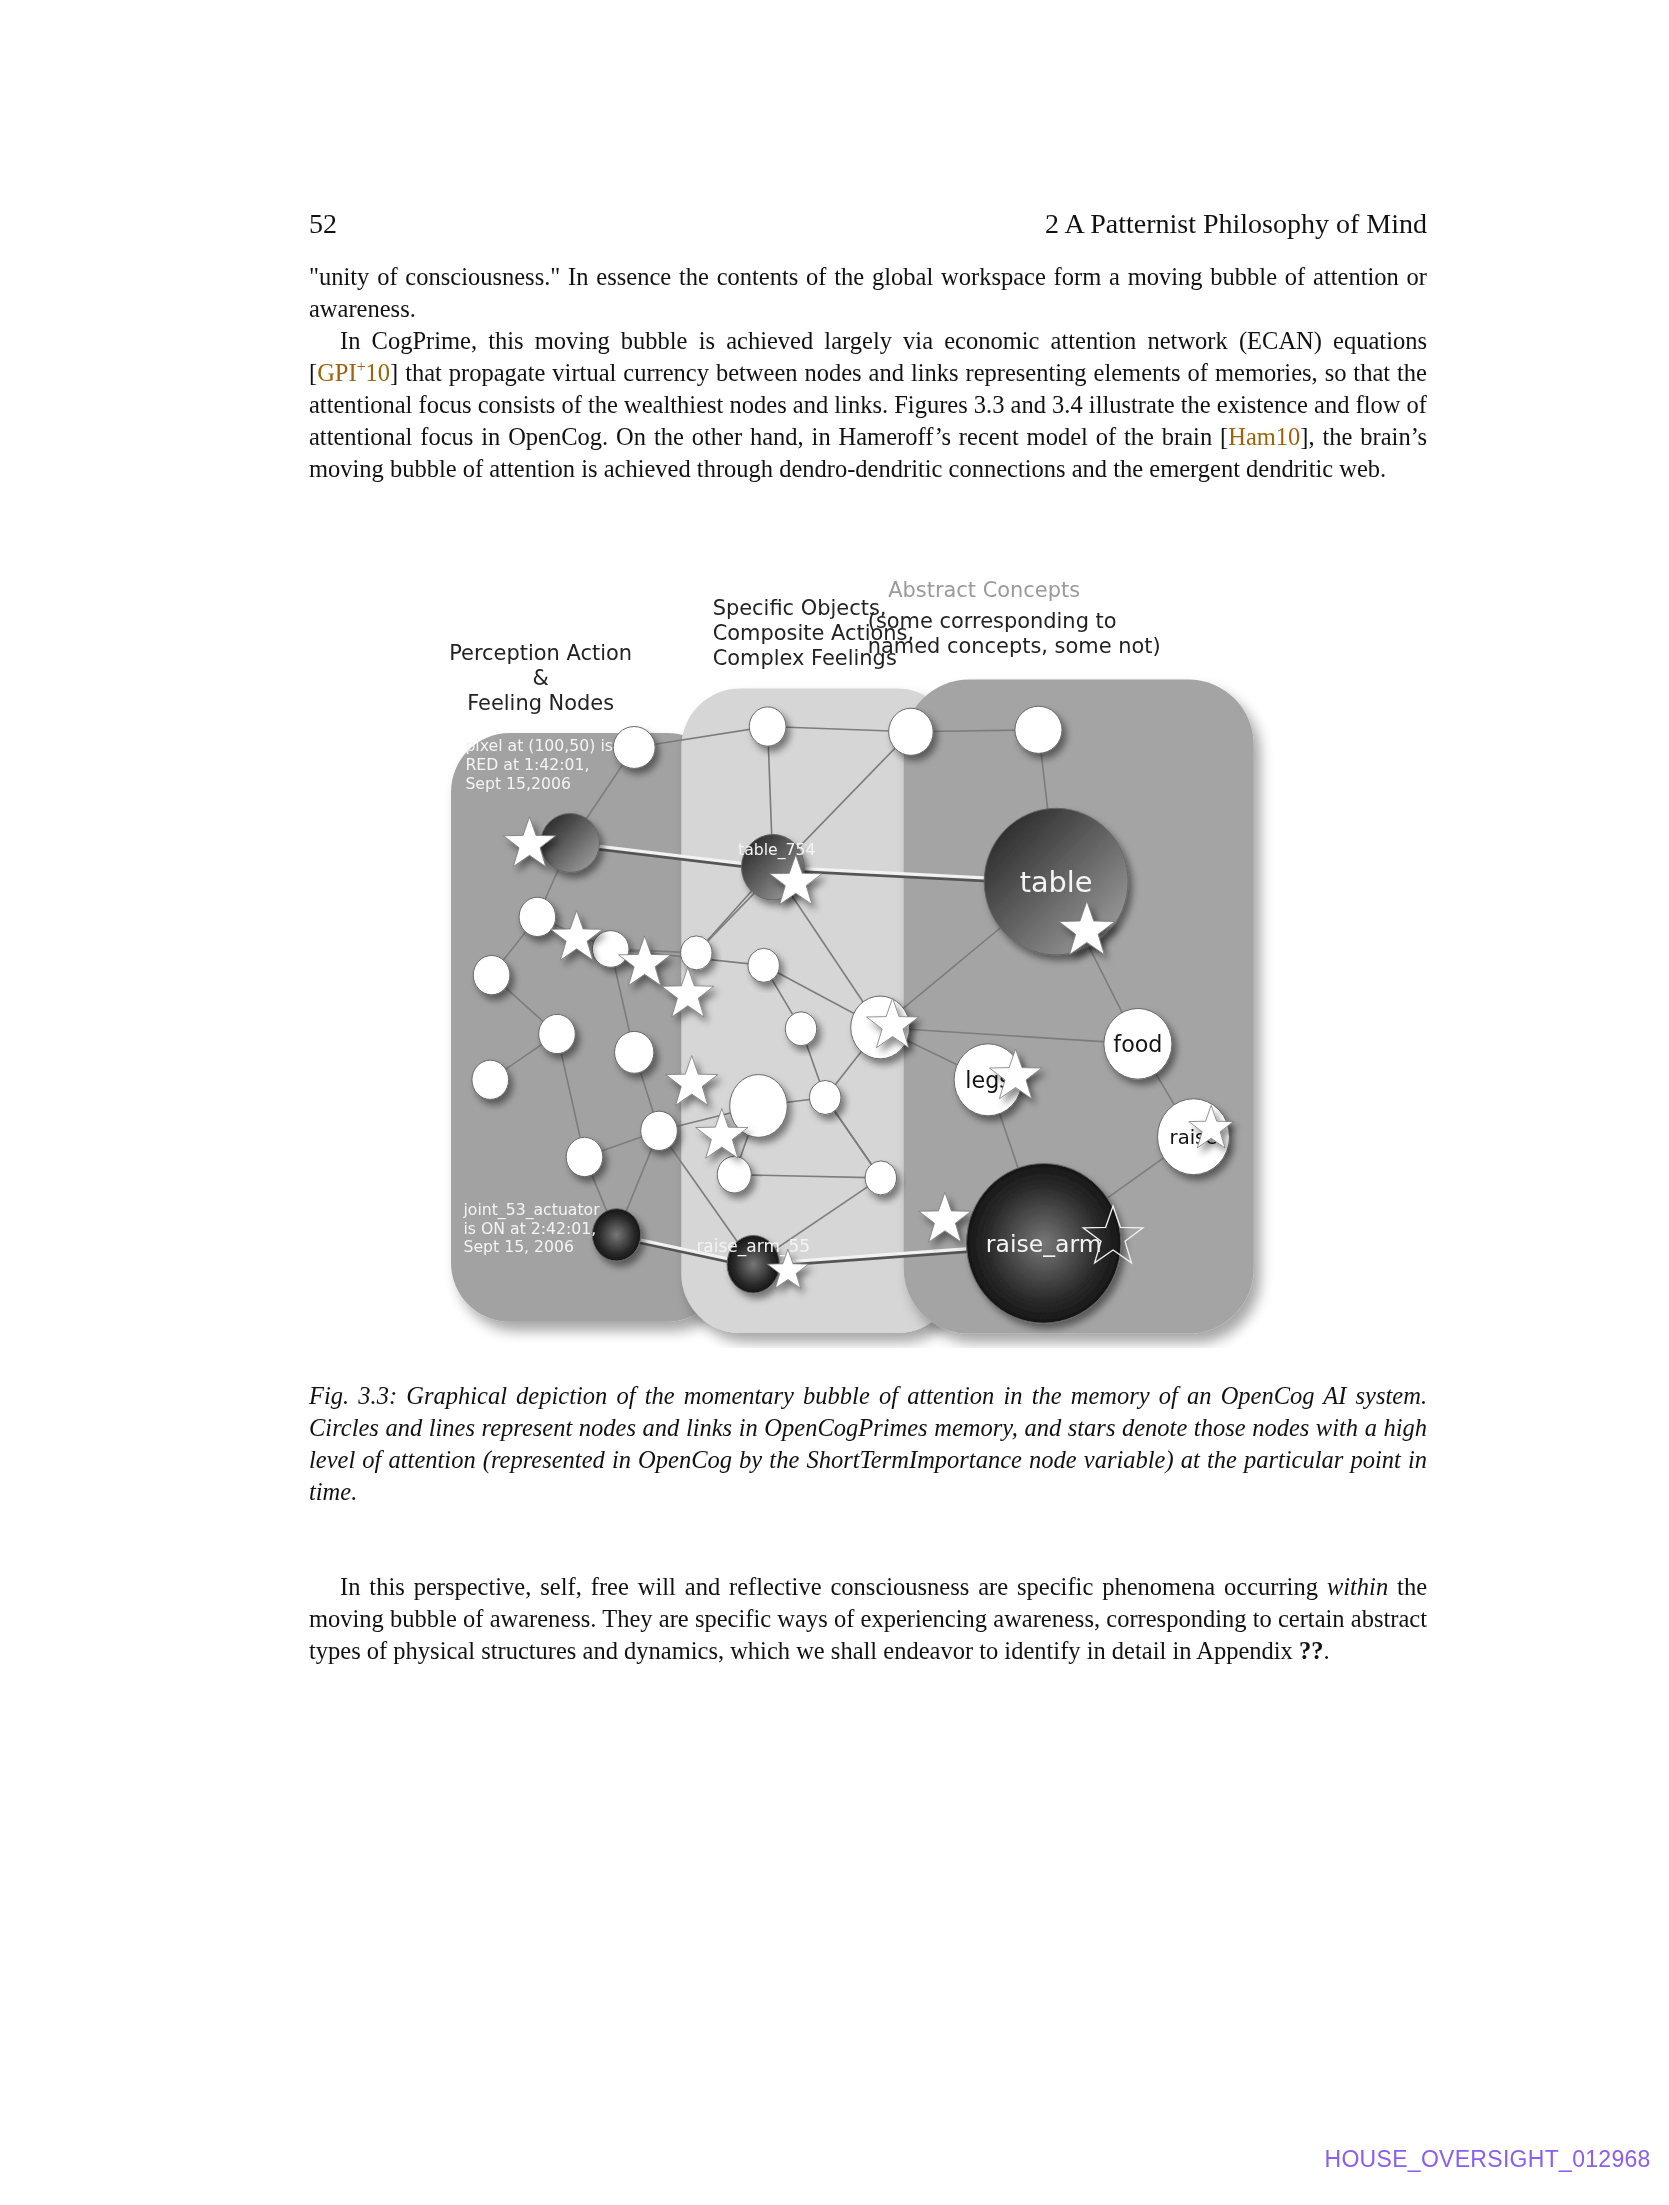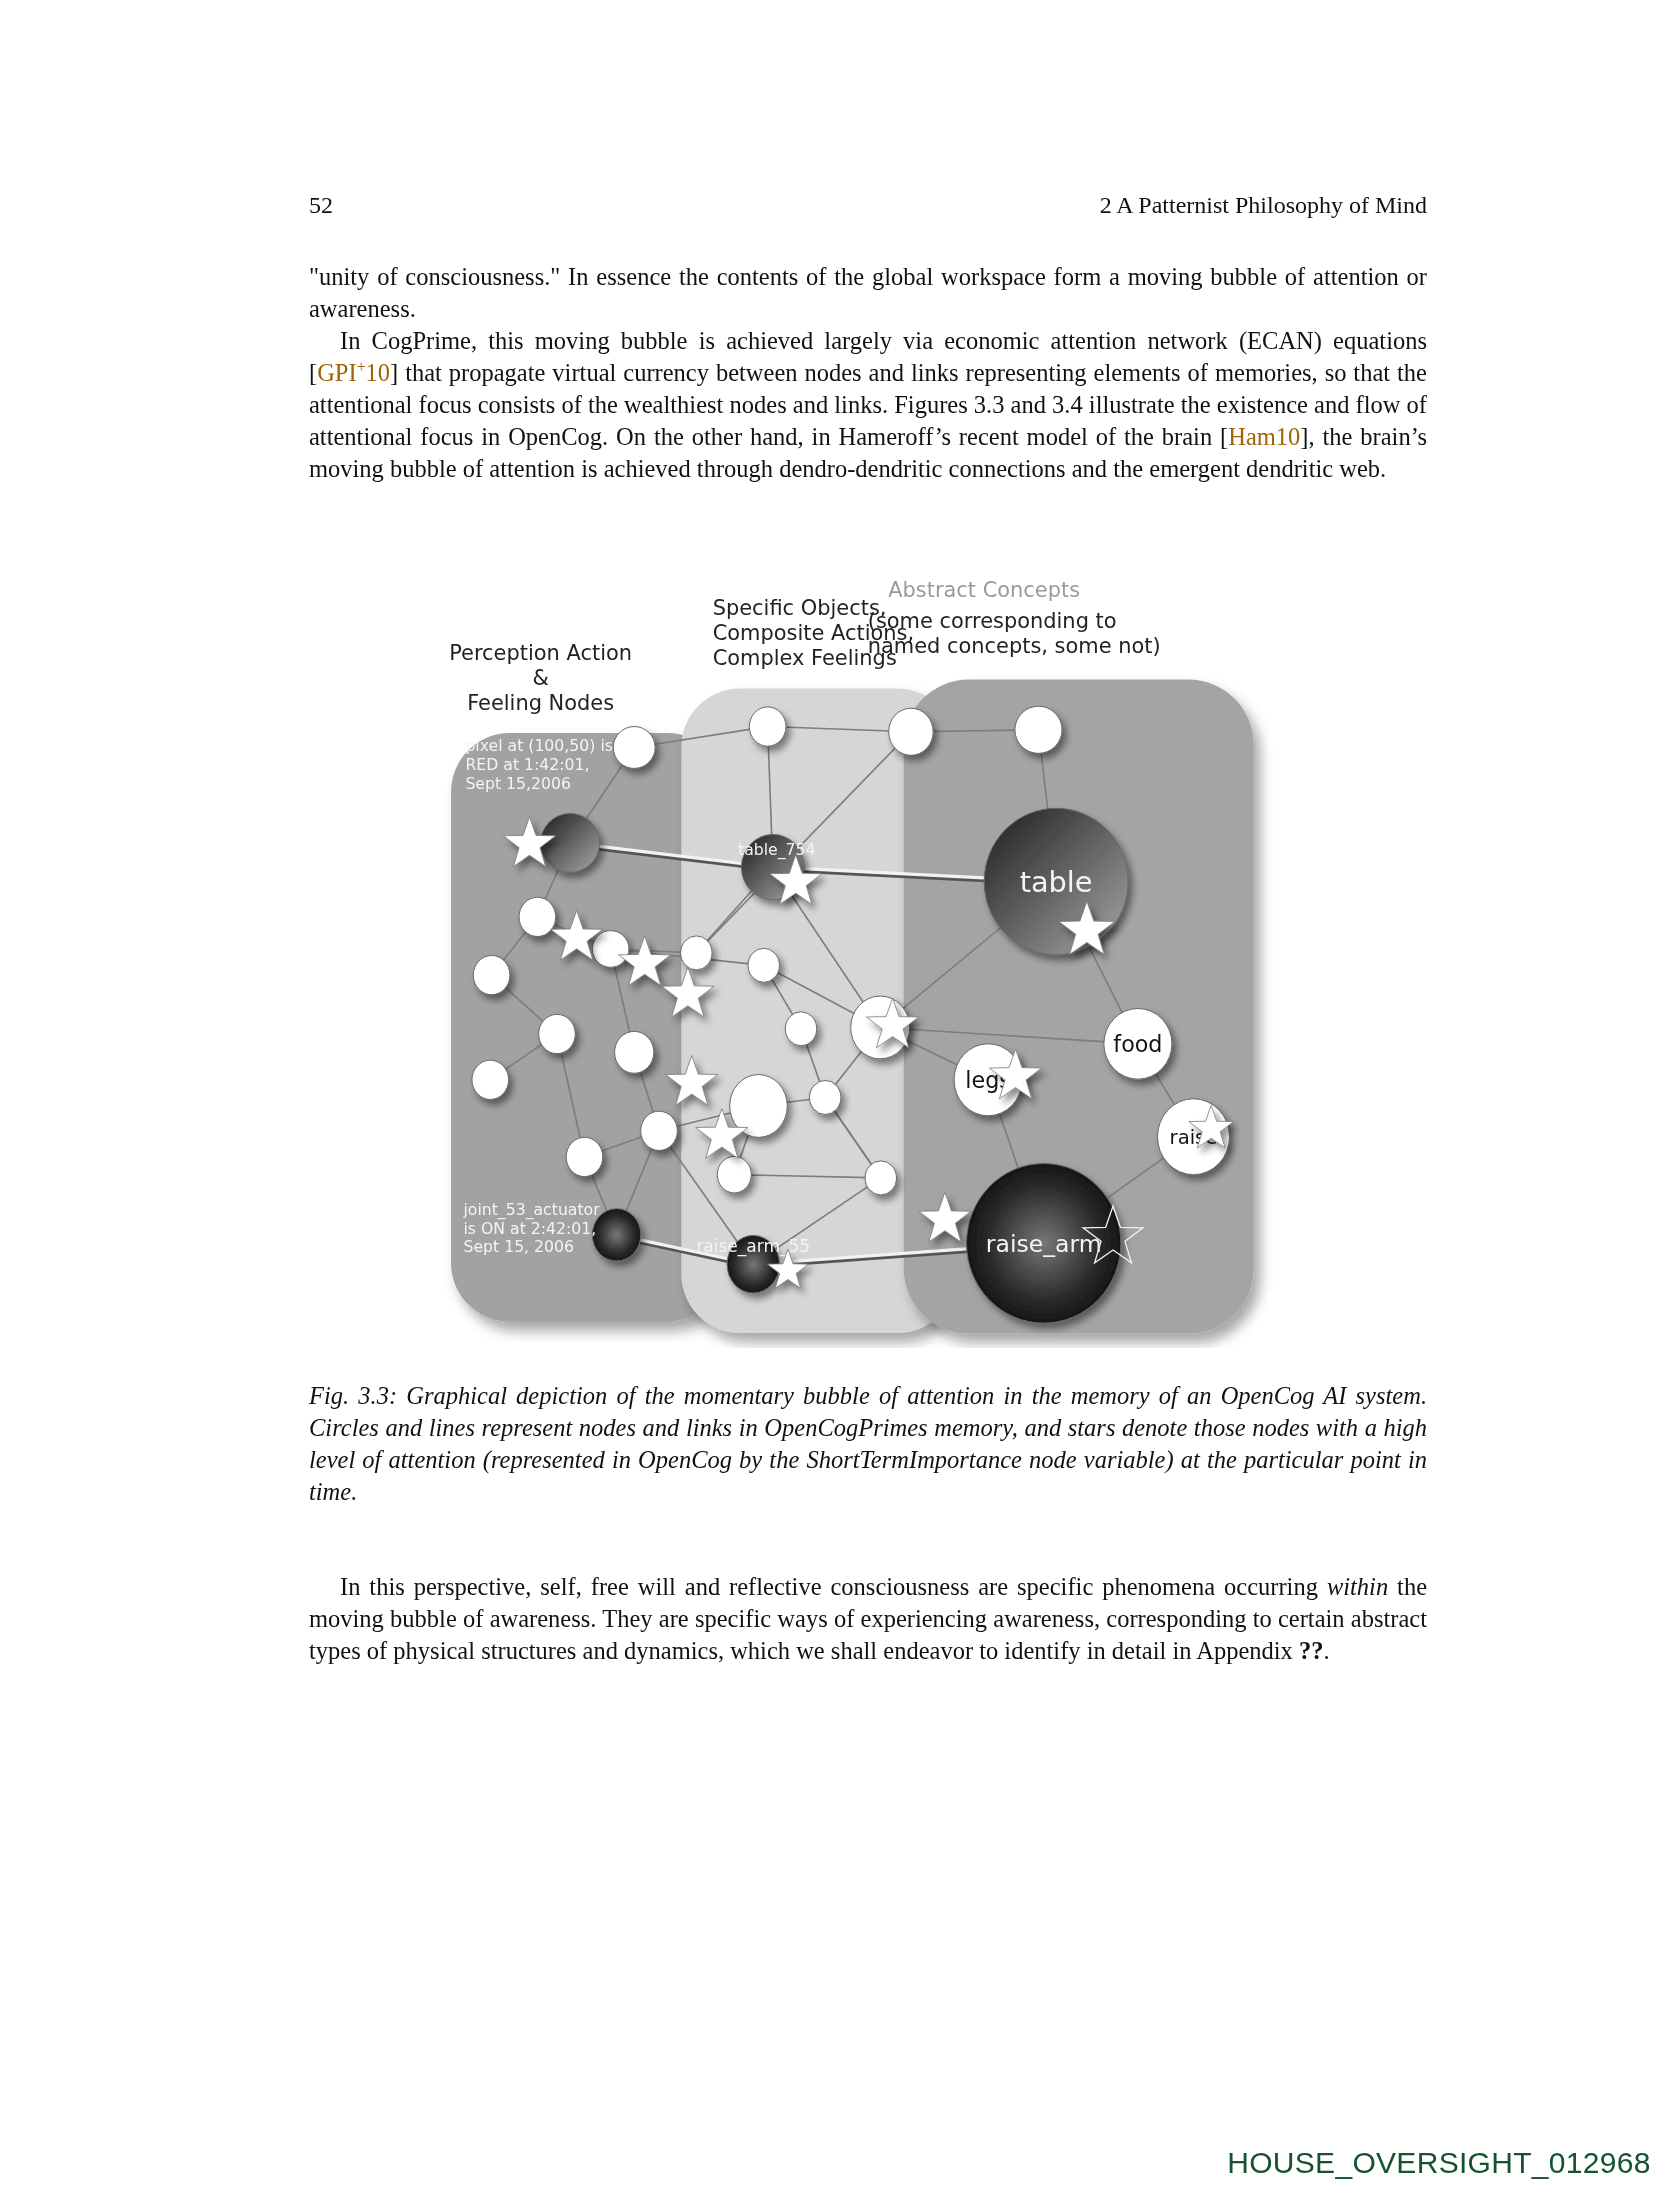--- a/index.html
+++ b/index.html
@@ -1,39 +1,39 @@
 <!DOCTYPE html>
 <html style="font-size:10.5px"><head>
 <meta charset="utf-8">
 <style>
   html, body { margin: 0; padding: 0; background: #ffffff; }
   body { width: 1669px; height: 2205px; position: relative; overflow: hidden;
          font-family: "Liberation Serif", "DejaVu Serif", serif; color: #111; }
   .page { position: absolute; left: 0; top: 0; width: 1669px; height: 2205px; }
-  .running-head { position: absolute; top: 192px; left: 309px; width: 1118px; height: 26px;
-                  font-size: 24px; }
+  .running-head { position: absolute; top: 208px; left: 309px; width: 1118px; height: 26px;
+                  font-size: 28px; }
   .running-head .pnum { position: absolute; left: 0; top: 0; }
   .running-head .chap { position: absolute; right: 0; top: 0; }
   .para { position: absolute; left: 309px; width: 1118px; font-size: 24.5px; line-height: 32px;
           text-align: justify; text-align-last: left; }
   .para .indent { display: inline-block; width: 31px; }
   .cite { color: #a16207; }
   .cite sup { font-size: 15.7px; line-height: 0; }
   #p1 { top: 261px; }
   #p2 { top: 325px; }
   #figure { position: absolute; left: 439px; top: 563px; width: 864px; height: 785px; }
   #caption { top: 1380px; font-style: italic; }
   #p3 { top: 1571px; }
   .label-dark { font-family: "DejaVu Sans", sans-serif; font-size: 32px; fill: #222; }
   .label-gray { font-family: "DejaVu Sans", sans-serif; font-size: 32px; fill: #9a9a9a; }
   .label-white { font-family: "DejaVu Sans", sans-serif; font-size: 24px; fill: #f4f4f4; }
   .node-label-w { font-family: "DejaVu Sans", sans-serif; fill: #f4f4f4; }
   .node-label-b { font-family: "DejaVu Sans", sans-serif; fill: #111; }
   .bates { position: absolute; right: 18.3px; top: 2146px; font-family: "Liberation Sans", "DejaVu Sans", sans-serif;
-           font-size: 30px; color: #14532d; letter-spacing: 0.3px; }
+           font-size: 23px; color: #8b5cf6; letter-spacing: 0.3px; }
 </style>
 </head>
 <body>
 
 <div class="page">
 
   <div class="running-head">
     <span class="pnum">52</span>
     <span class="chap">2  A Patternist Philosophy of Mind</span>
   </div>

